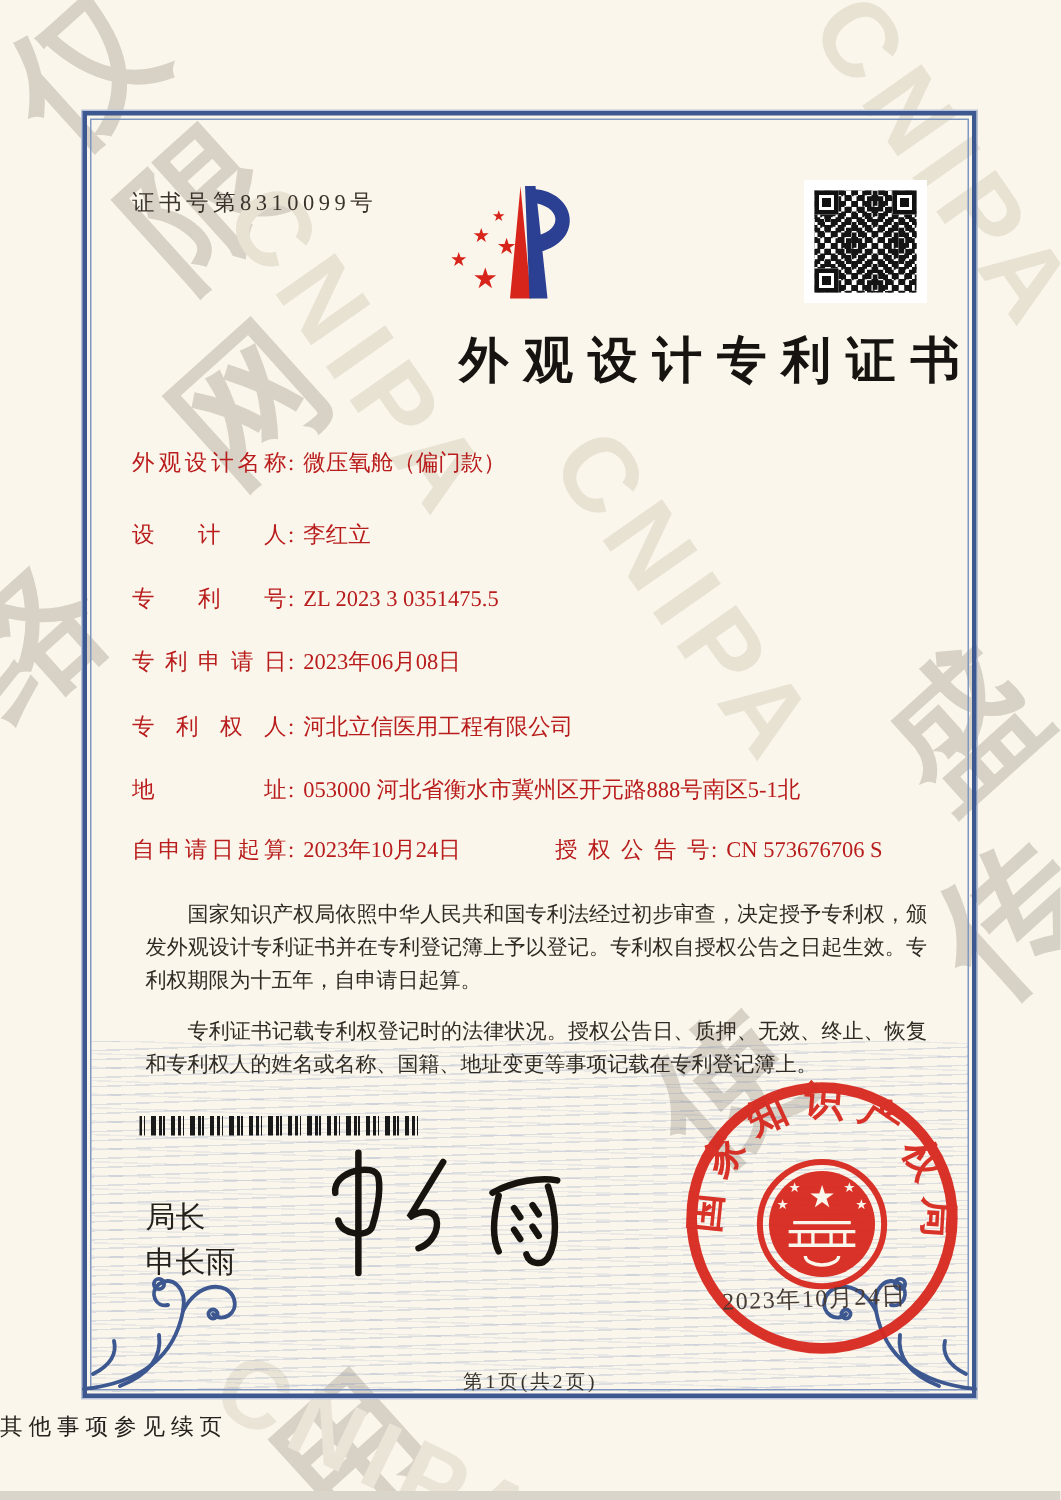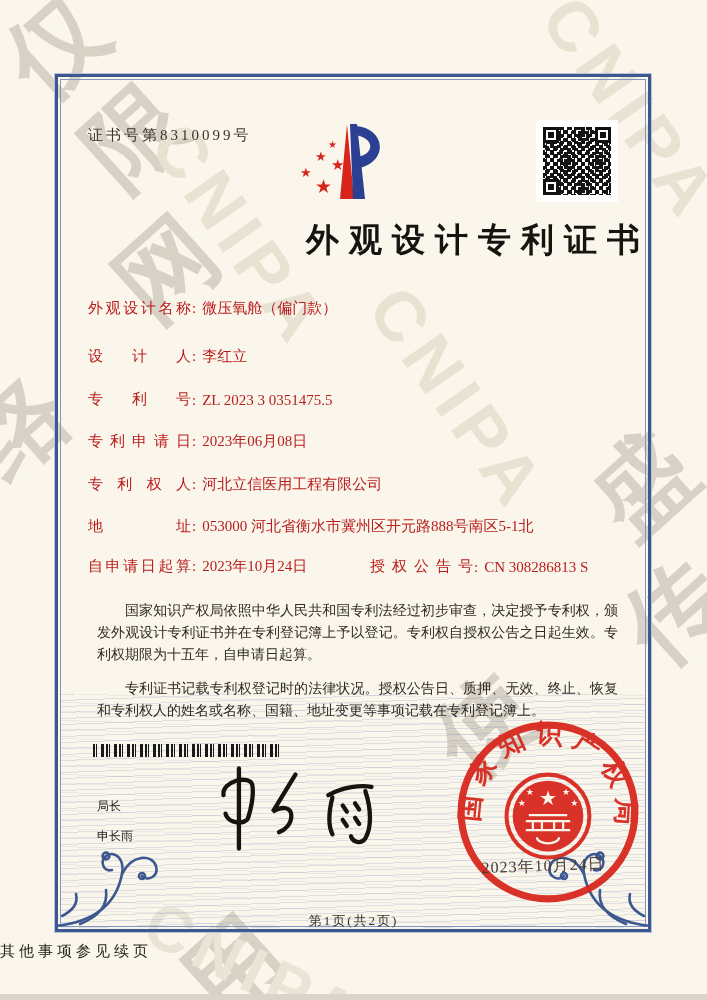--- a/index.html
+++ b/index.html
@@ -44,21 +44,21 @@
   
   .bodytext{left:85px;top:588px;width:545px;font-size:14px;line-height:22px;z-index:5;
             color:#2f2a23;text-align:justify;}
   .bodytext p{margin:12px;text-indent:2em;}
   .bodytext p + p{margin-top:9px;}
   
   .barcode{left:93px;top:744px;width:188px;height:13px;z-index:5;
     background:repeating-linear-gradient(90deg,#1a1a1a 0 2px,rgba(0,0,0,0) 2px 3px,
       #1a1a1a 3px 4px,rgba(0,0,0,0) 4px 8px,#1a1a1a 8px 11px,rgba(0,0,0,0) 11px 13px);}
   .signer{left:97px;z-index:5;font-family:"Liberation Sans","DejaVu Sans",sans-serif;
-          font-size:12px;color:#24201c;}
+          font-size:20px;color:#24201c;}
   .scribble{left:205px;top:760px;z-index:5;}
   .seal{left:452px;top:716px;width:192px;height:192px;z-index:6;opacity:.95;}
   .seal-date{left:468px;top:856px;width:150px;text-align:center;font-size:16px;
              color:#463b34;z-index:7;transform:rotate(-2deg);letter-spacing:1px;}
   .pagenum{left:57px;top:912px;width:593px;text-align:center;font-size:13px;color:#34302a;
            letter-spacing:2px;z-index:5;}
   .contnote{left:0;top:942px;width:631px;text-align:left;font-size:15px;letter-spacing:4px;
             color:#26221d;z-index:5;}
   .bottom-edge{left:0;bottom:0;width:707px;height:6px;background:#d9d5cb;z-index:8;}
 </style>
@@ -141,21 +141,21 @@
 </div>
 <div class="frow" style="top:475px">
   <span class="flabel">专利权人</span><span class="fcolon">:</span><span>河北立信医用工程有限公司</span>
 </div>
 <div class="frow" style="top:517px">
   <span class="flabel">地址</span><span class="fcolon">:</span><span>053000 河北省衡水市冀州区开元路888号南区5-1北</span>
 </div>
 <div class="frow" style="top:557px">
   <span class="flabel">自申请日起算</span><span class="fcolon">:</span><span>2023年10月24日</span>
   <span class="f2">
-    <span class="flabel">授权公告号</span><span class="fcolon">:</span><span>CN 308286813 S</span>
+    <span class="flabel">授权公告号</span><span class="fcolon">:</span><span>CN 573676706 S</span>
   </span>
 </div>
 
 <div class="abs bodytext">
   <p>国家知识产权局依照中华人民共和国专利法经过初步审查，决定授予专利权，颁发外观设计专利证书并在专利登记簿上予以登记。专利权自授权公告之日起生效。专利权期限为十五年，自申请日起算。</p>
   <p>专利证书记载专利权登记时的法律状况。授权公告日、质押、无效、终止、恢复和专利权人的姓名或名称、国籍、地址变更等事项记载在专利登记簿上。</p>
 </div>
 
 <div class="abs barcode"></div>
 

